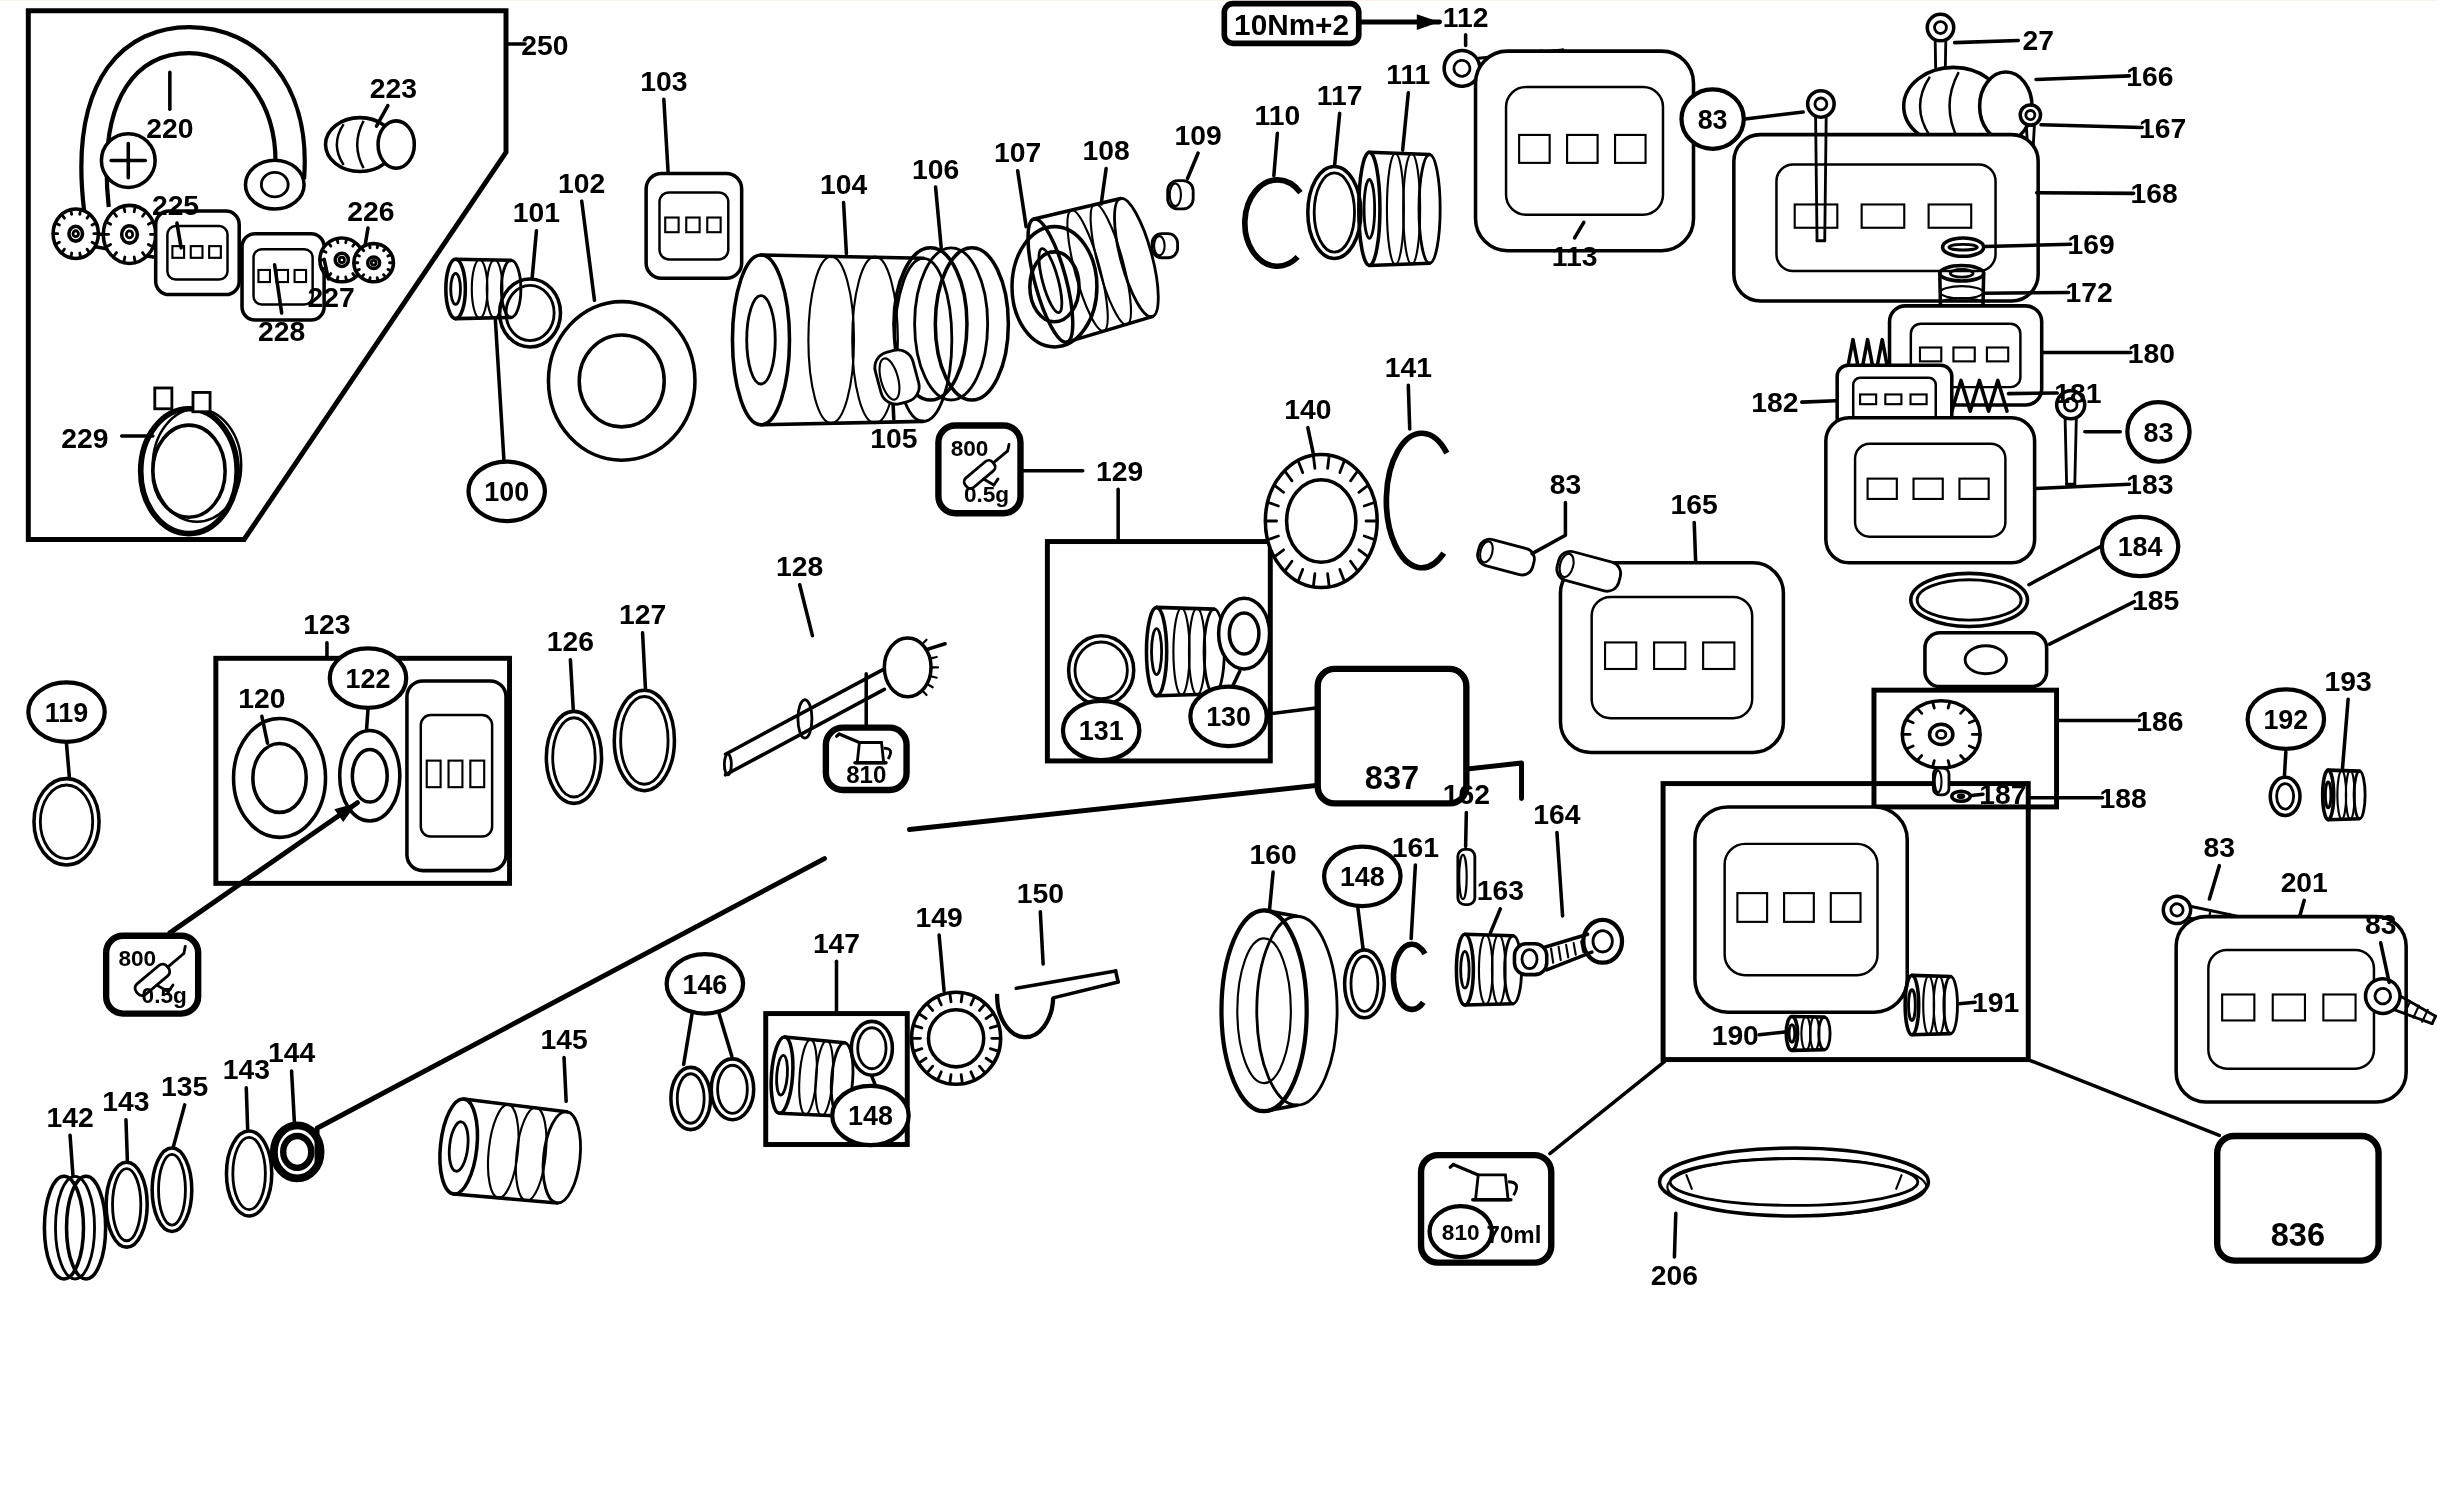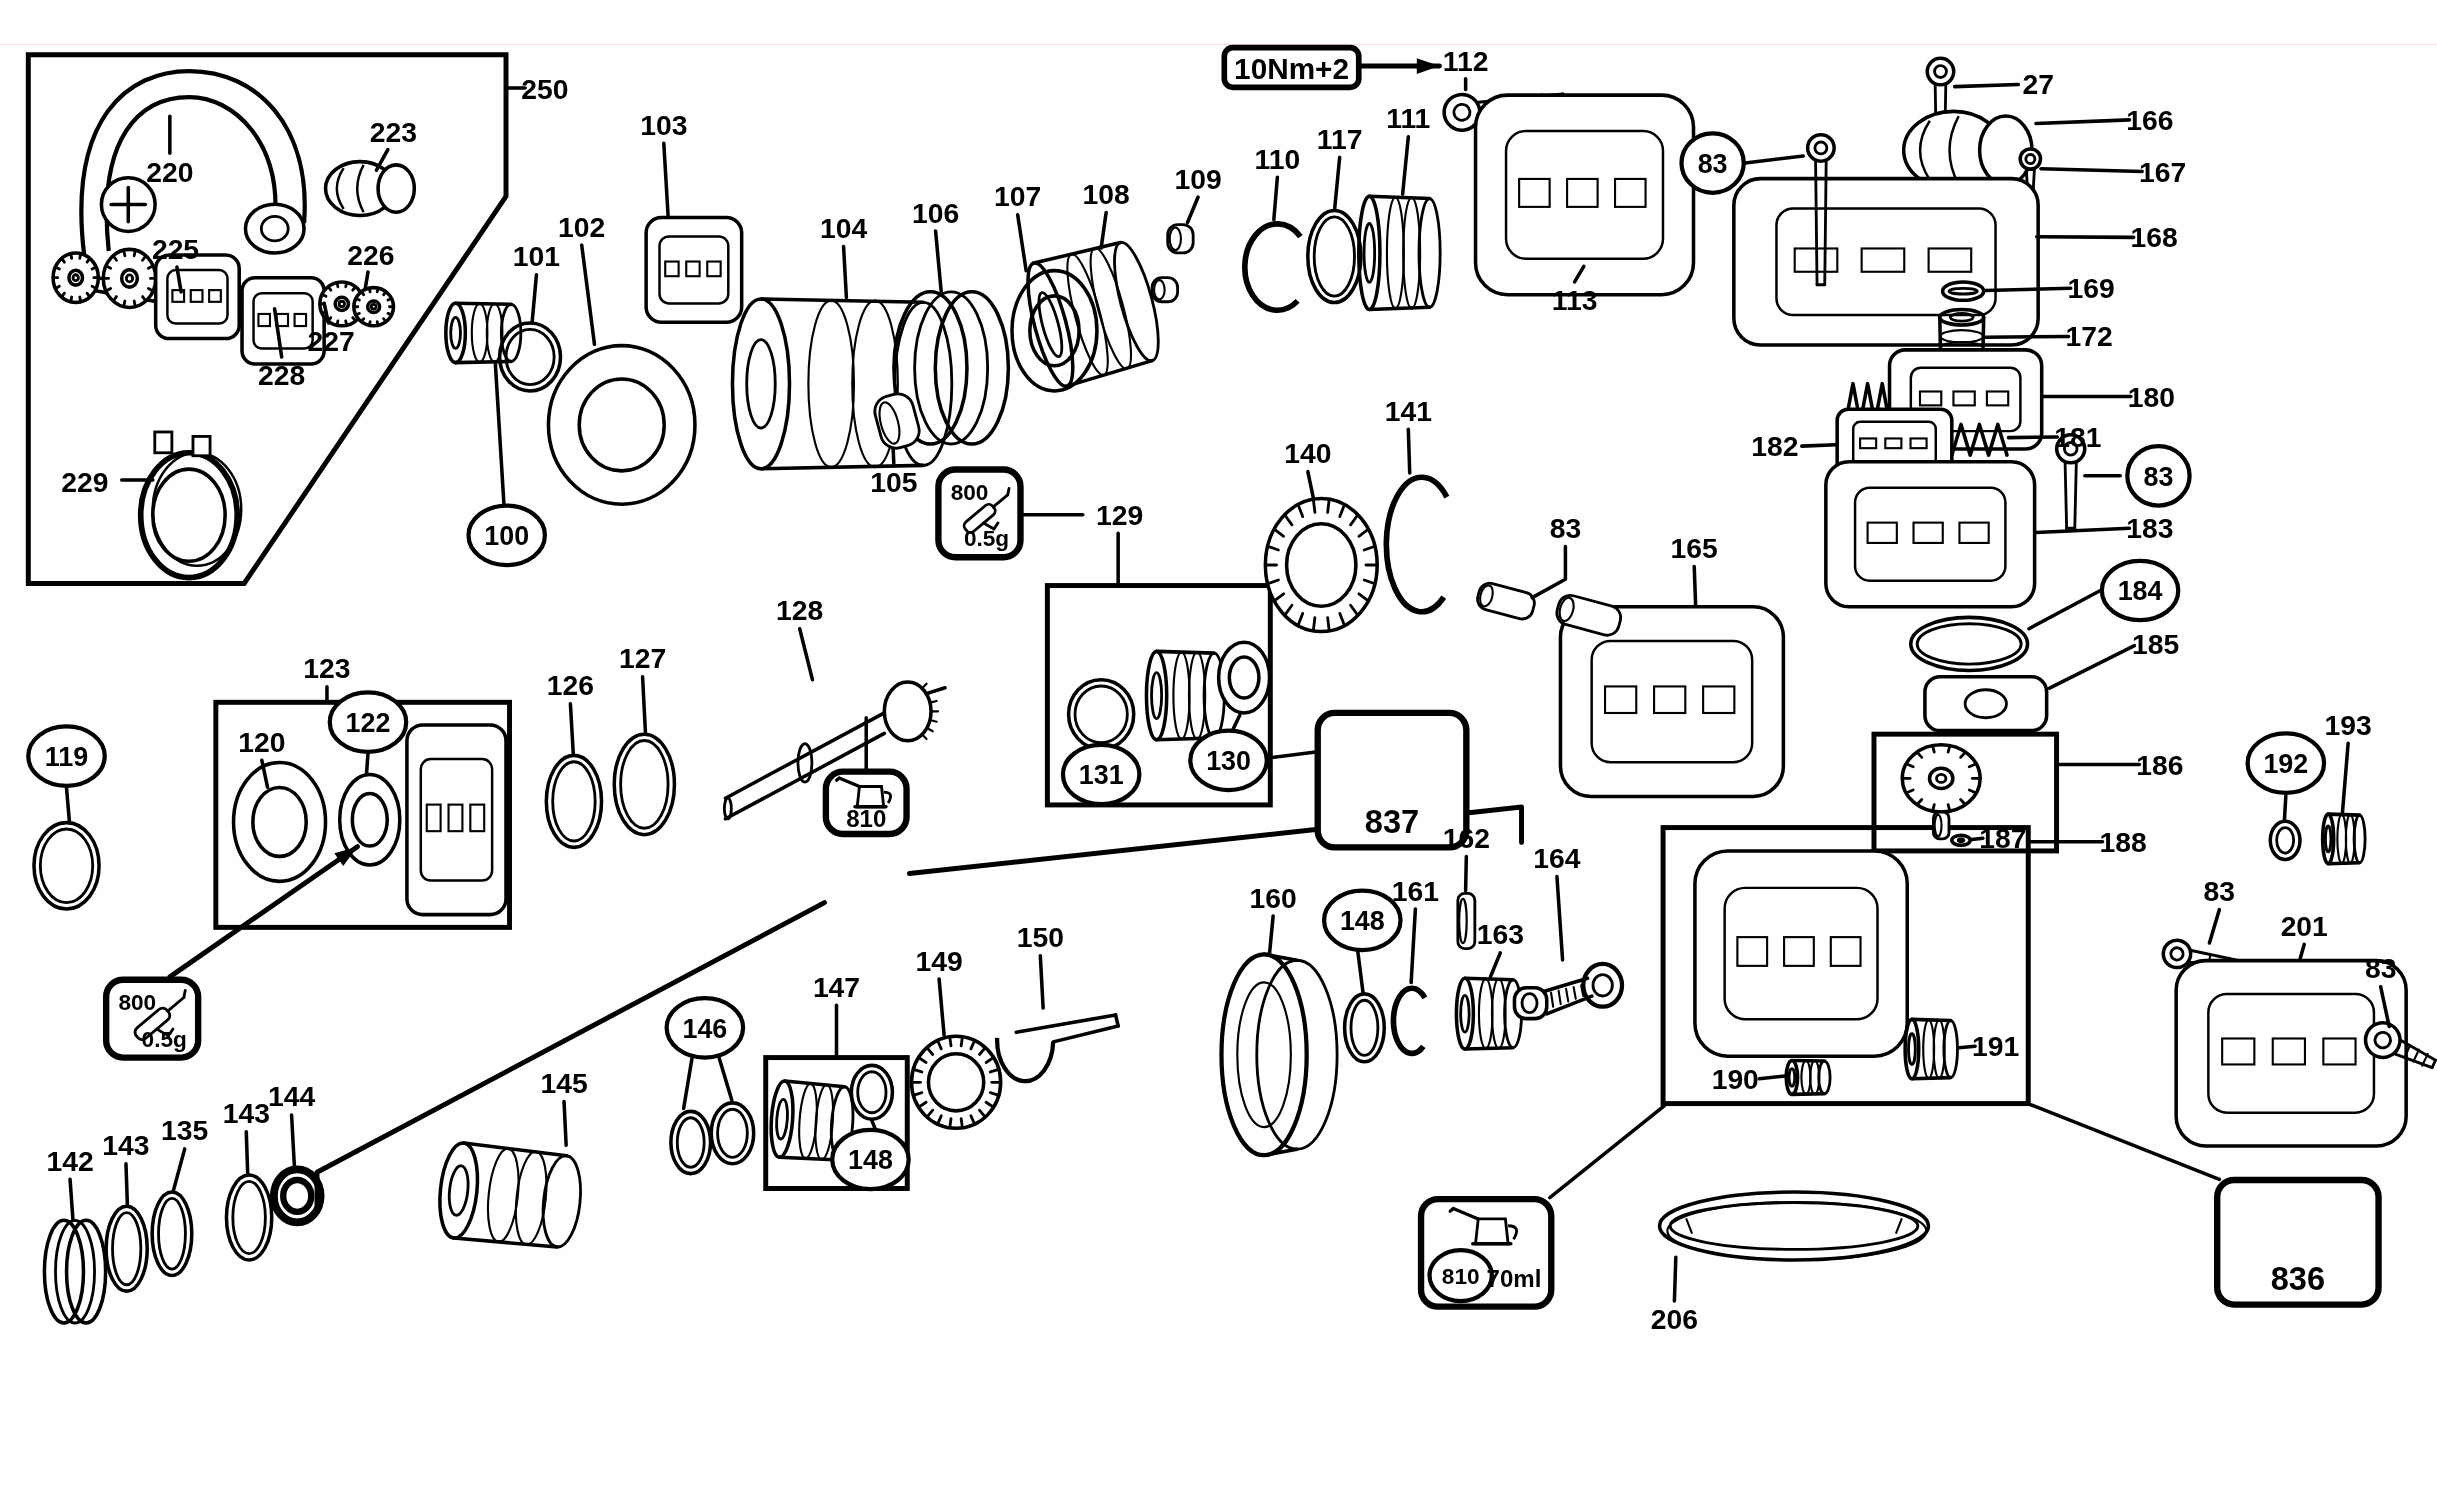--- a/index.html
+++ b/index.html
@@ -1,16 +1,16 @@
 <!DOCTYPE html>
 <html style="font-size:11.3px"><head>
 <meta charset="utf-8">
 <style>
   html,body{margin:0;padding:0;background:#ffffff;}
-  #stage{position:relative;width:2438px;height:1336px;background:#be185d;overflow:hidden;margin-top:44px;}
+  #stage{position:relative;width:2438px;height:1336px;background:#fdba74;overflow:hidden;}
   svg{display:block;}
   text{font-family:"Liberation Sans", sans-serif;}
 </style>
 </head>
 <body>
 
 <div id="stage">
   <svg id="diagram-svg" width="2438" height="1507" viewBox="0 0 3445 2129" xmlns="http://www.w3.org/2000/svg">
       <rect x="0" y="0" width="3445" height="2129" fill="#ffffff"></rect>
       <g>

